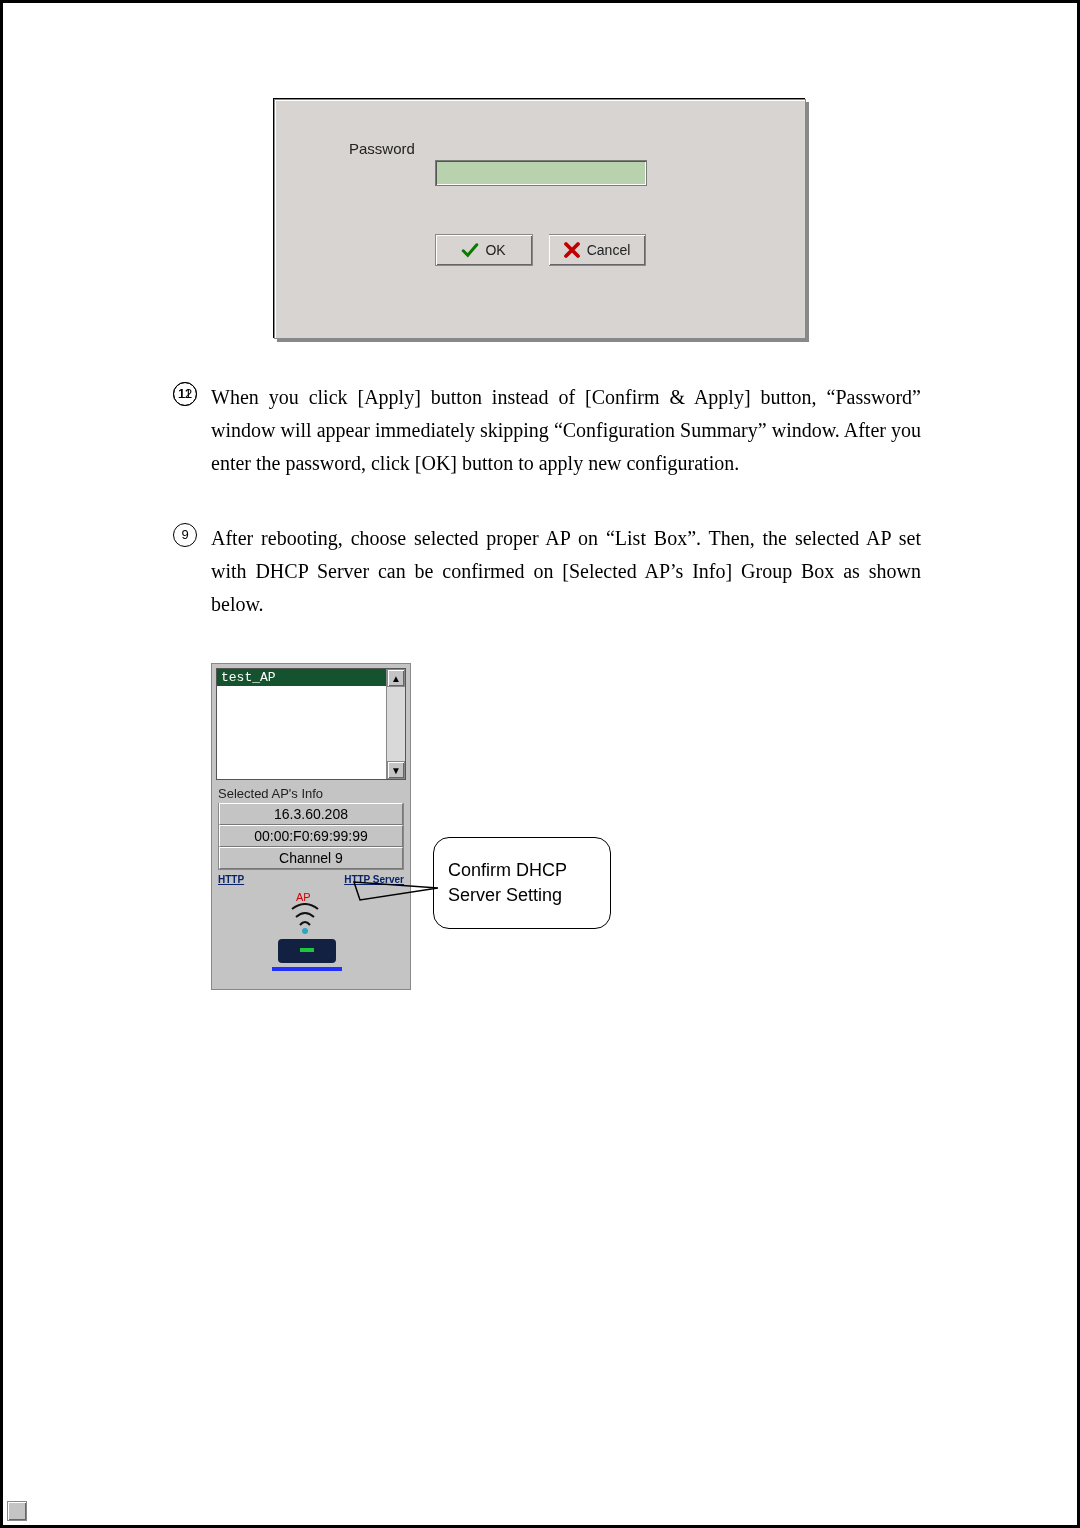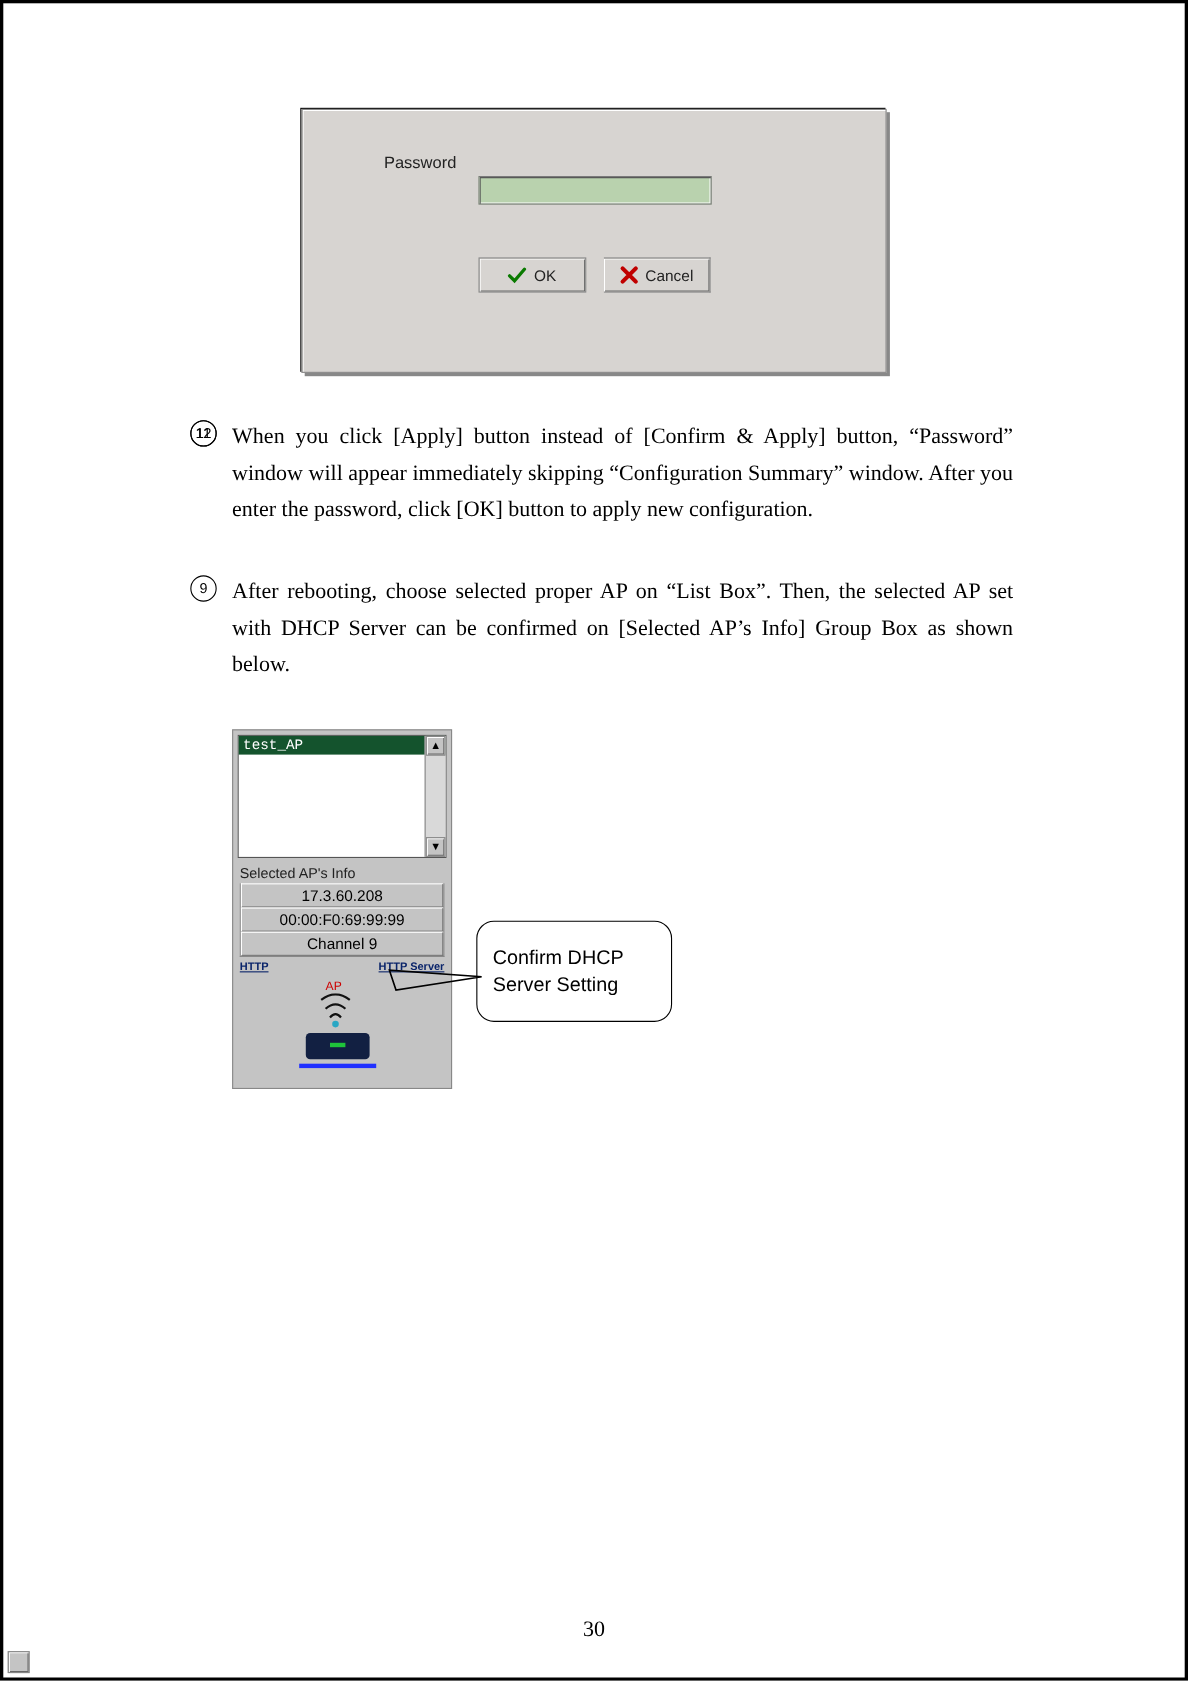--- a/index.html
+++ b/index.html
@@ -132,21 +132,21 @@
     <div class="ap-panel">
       <div class="ap-list">
         <div class="ap-sel">test_AP</div>
         <div class="ap-scroll">
           <div class="arr">▲</div>
           <div class="arr dn">▼</div>
         </div>
       </div>
       <div class="ap-group-label">Selected AP's Info</div>
       <div class="ap-info">
-        <div>17.3.60.208</div>
+        <div>16.3.60.208</div>
         <div>00:00:F0:69:99:99</div>
         <div>Channel 9</div>
       </div>
       <div class="ap-tags">
         <span class="ap-tag">HTTP</span>
         <span style="flex:1"></span>
         <span class="ap-tag">HTTP Server</span>
       </div>
       <div class="ap-img">
         <span class="ap-txt">AP</span>
@@ -164,14 +164,13 @@
 
     <div class="callout">
       <svg class="lead" width="90" height="30" viewBox="0 0 90 30">
         <path d="M90 10 L6 4 L12 22 Z" fill="none" stroke="#000" stroke-width="1.5"></path>
       </svg>
       <div>Confirm DHCP</div>
       <div>Server Setting</div>
     </div>
   </div>
 
-  <div class="pgnum">30</div>
 </div>
 
 </body></html>

